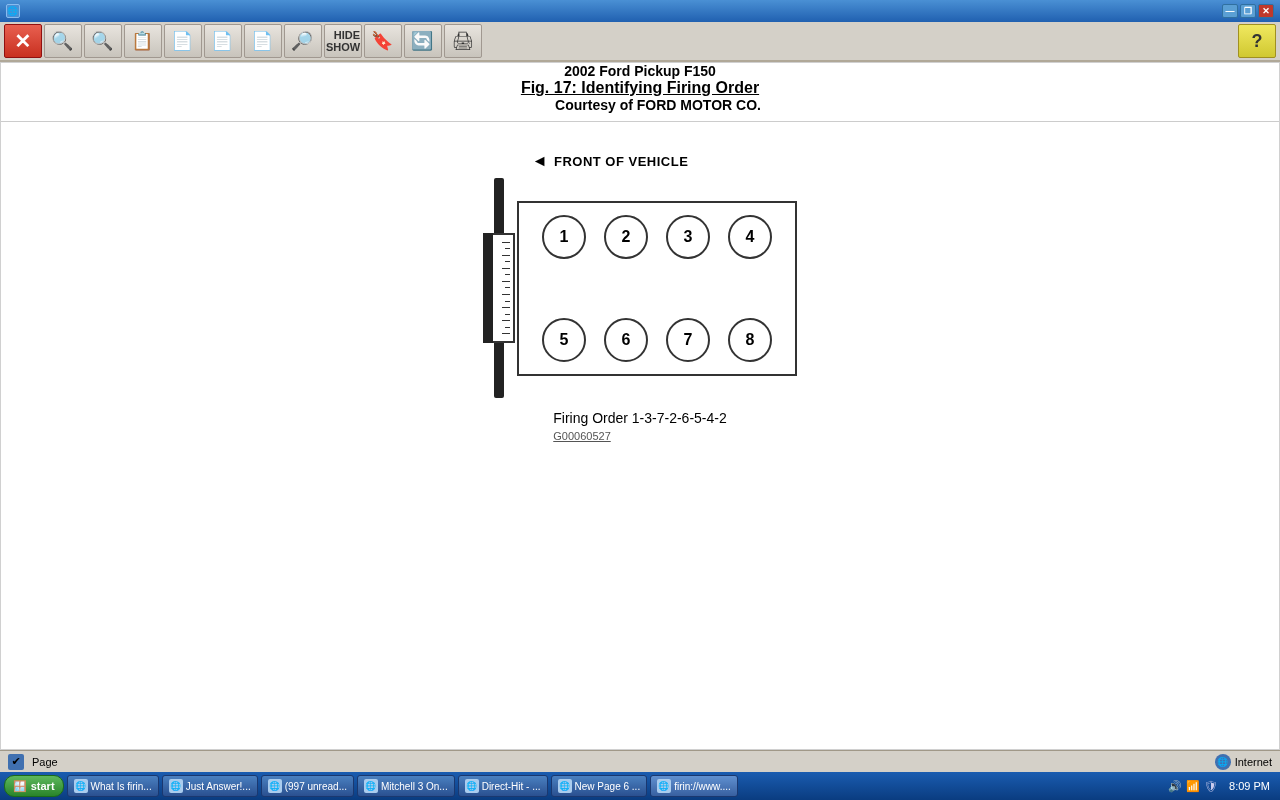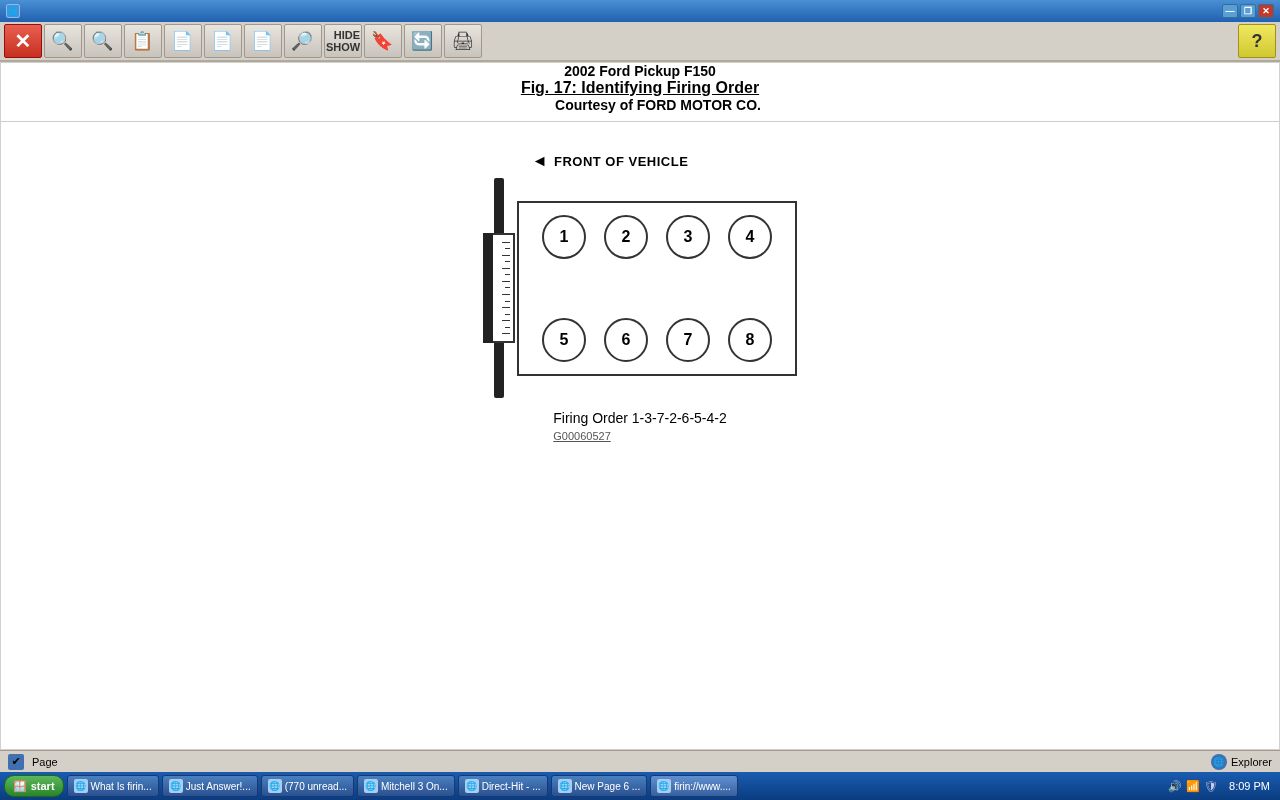--- a/index.html
+++ b/index.html
@@ -371,41 +371,41 @@
   </div>
 </div>
 
 <div class="status-bar">
   <div class="status-icon">✔</div>
   <span>Page</span>
   <div style="margin-left:auto;display:flex;align-items:center;gap:4px;">
     <div style="width:16px;height:16px;background:#4070b0;border-radius:50%;display:flex;align-items:center;justify-content:center;">
       <span style="color:white;font-size:9px;">🌐</span>
     </div>
-    <span>Explorer</span>
+    <span>Internet</span>
   </div>
 </div>
 
 <div class="taskbar">
   <div class="start-btn">
     <span>🪟</span>
     <span>start</span>
   </div>
 
   <div class="taskbar-item">
     <div class="taskbar-item-icon">🌐</div>
     <span>What Is firin...</span>
   </div>
   <div class="taskbar-item">
     <div class="taskbar-item-icon">🌐</div>
     <span>Just Answer!...</span>
   </div>
   <div class="taskbar-item">
     <div class="taskbar-item-icon">🌐</div>
-    <span>(770 unread...</span>
+    <span>(997 unread...</span>
   </div>
   <div class="taskbar-item">
     <div class="taskbar-item-icon">🌐</div>
     <span>Mitchell 3 On...</span>
   </div>
   <div class="taskbar-item">
     <div class="taskbar-item-icon">🌐</div>
     <span>Direct-Hit - ...</span>
   </div>
   <div class="taskbar-item">

